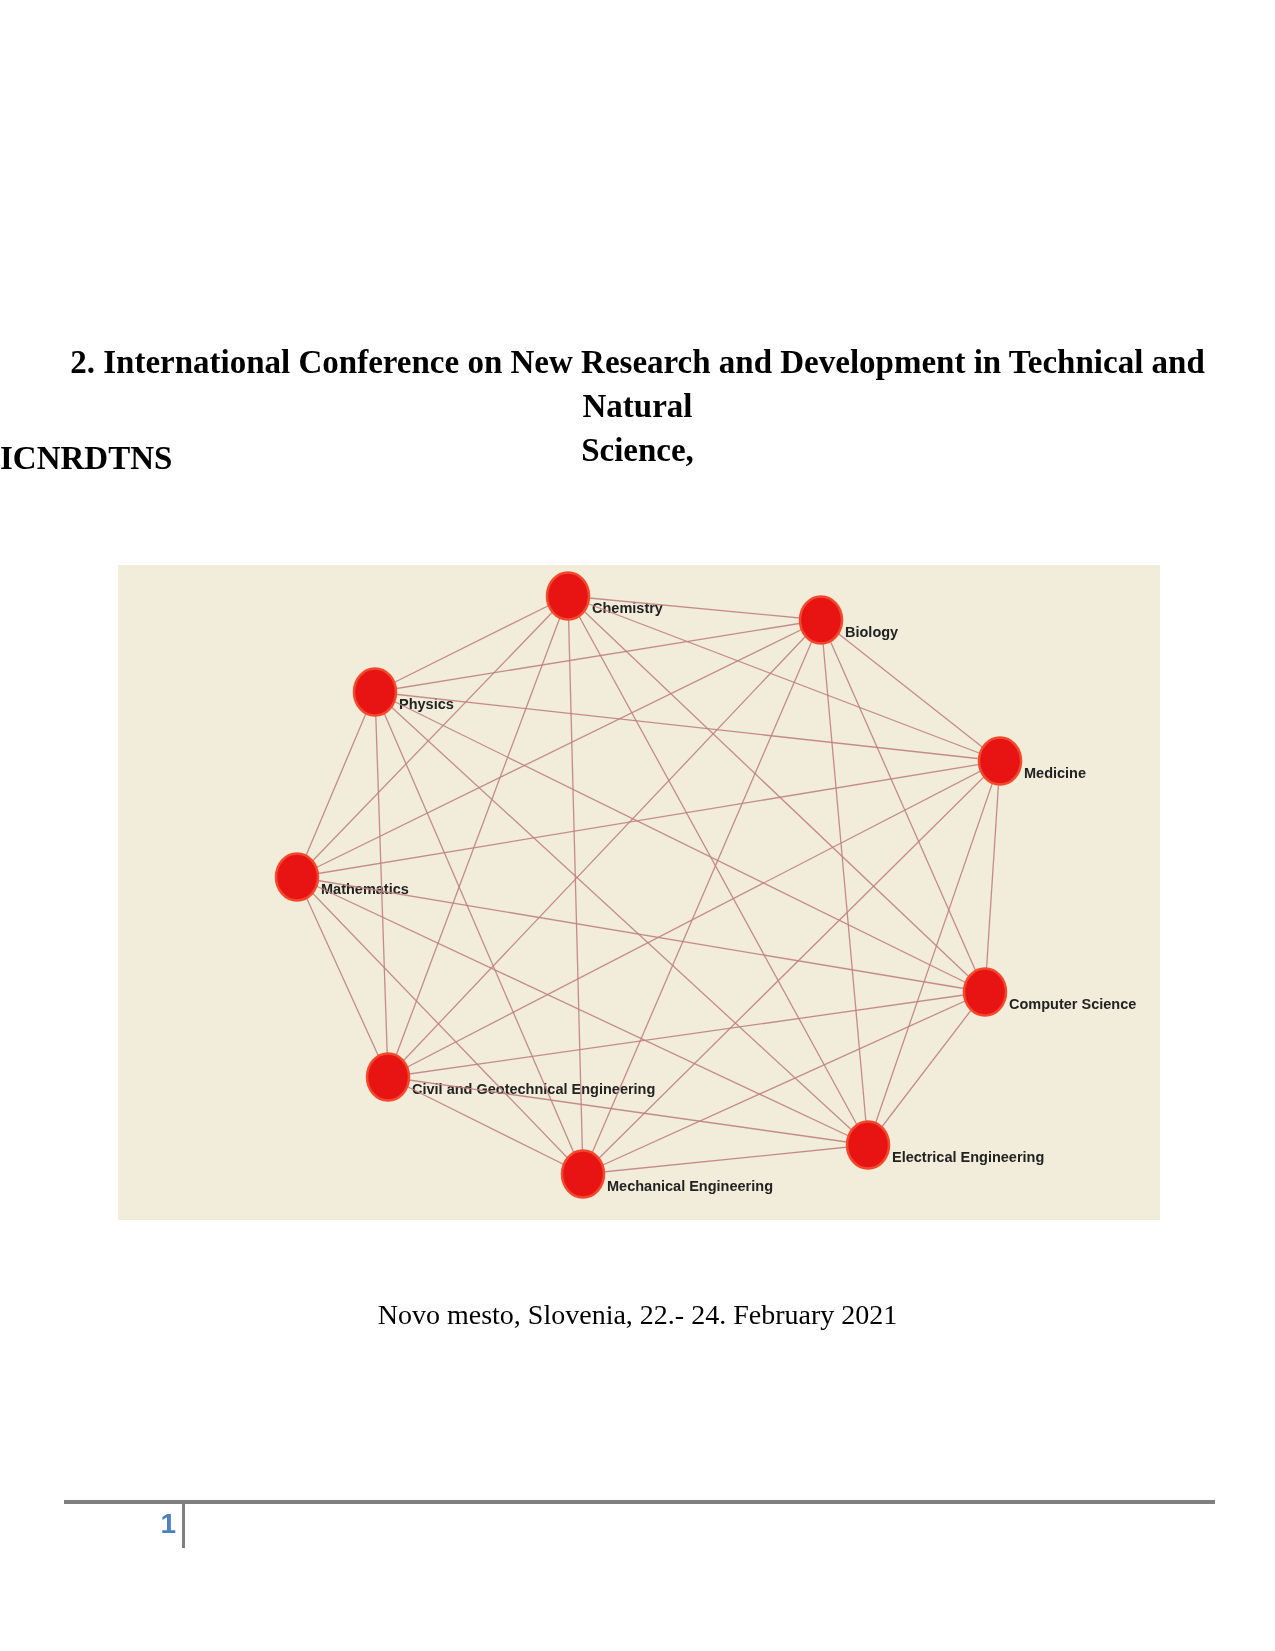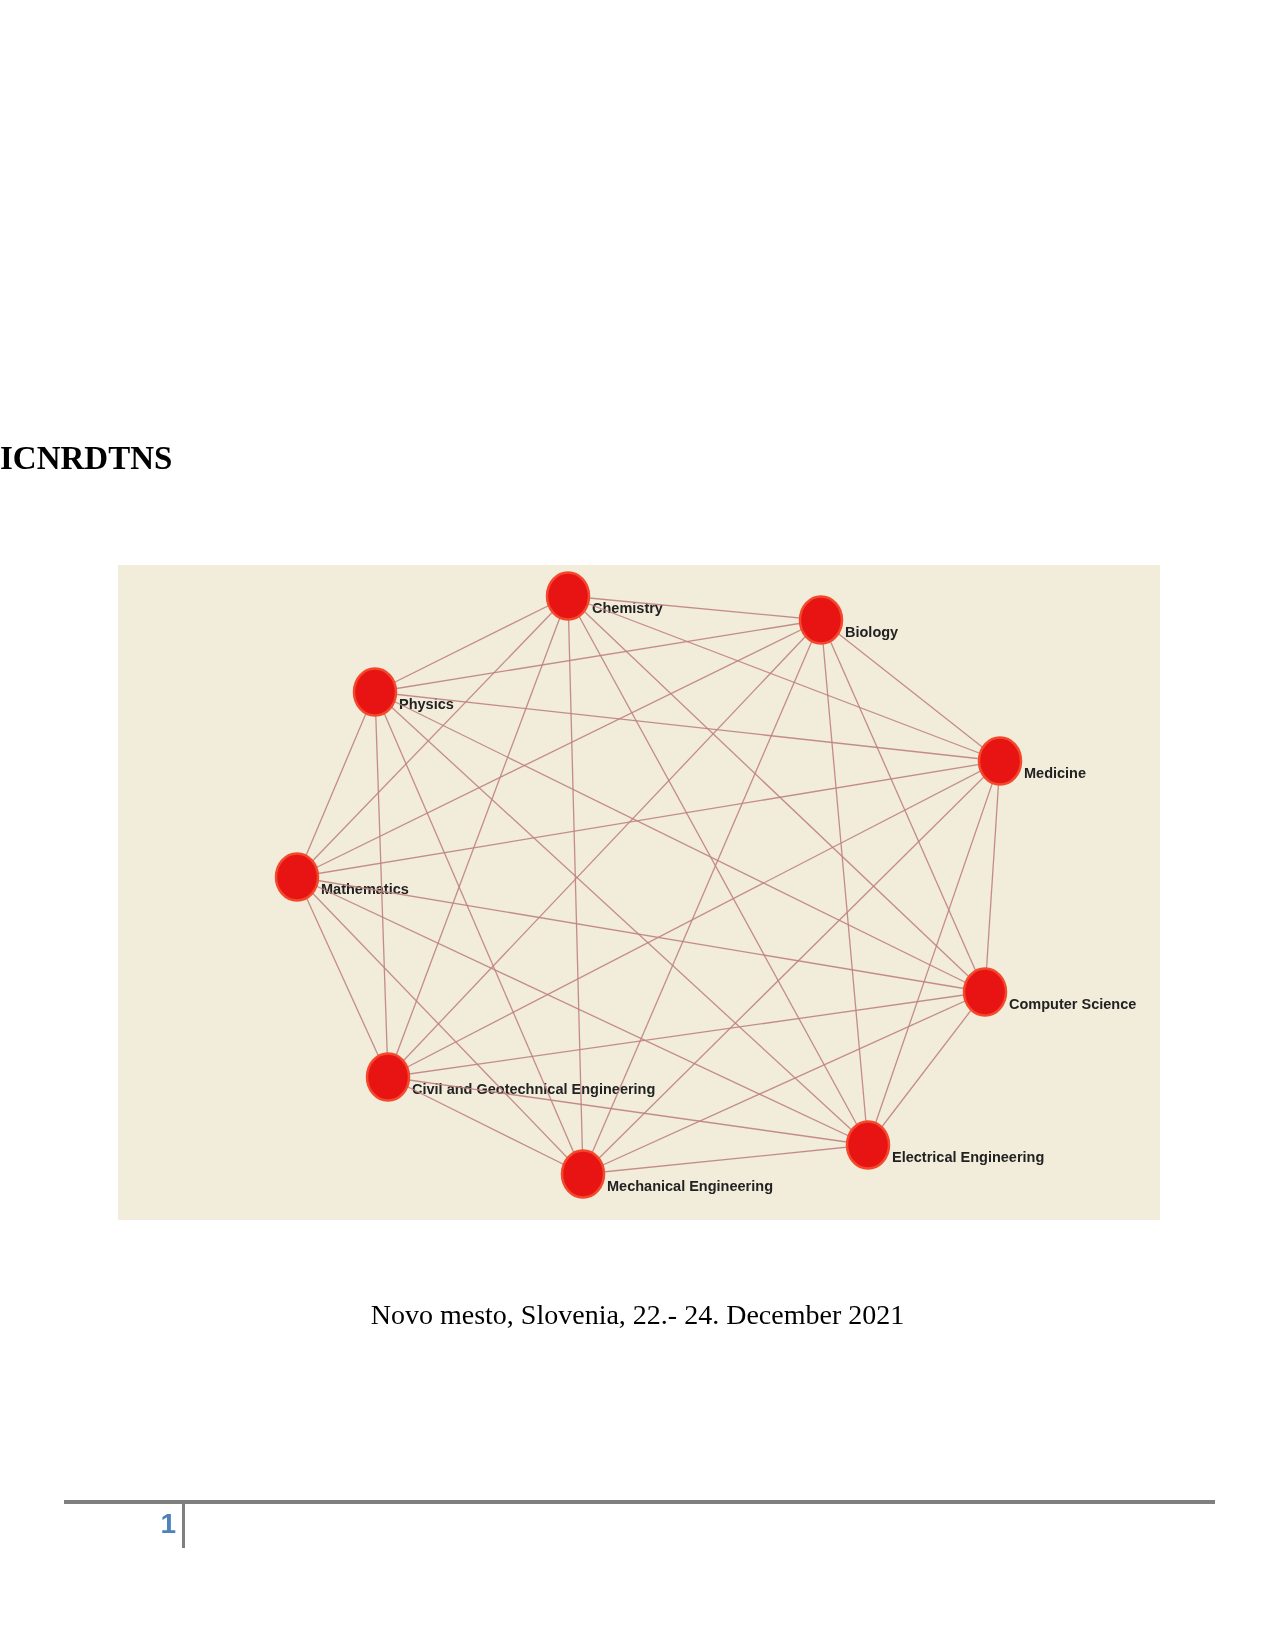--- a/index.html
+++ b/index.html
@@ -72,20 +72,24 @@
     font-family: "Liberation Sans", "DejaVu Sans", sans-serif;
     font-size: 28px;
     font-weight: bold;
   }
 </style>
 </head>
 <body>
 
 <div class="page">
 
+  <div class="title">
+    <div>2. International Conference on New Research and Development in Technical and Natural</div>
+    <div>Science,</div>
+  </div>
 
   <div class="acronym">ICNRDTNS</div>
 
   <div class="figure" style="background: rgb(242, 236, 219);">
     <svg id="graph-svg" xmlns="http://www.w3.org/2000/svg" viewBox="0 0 1042 655" preserveAspectRatio="none">
         <g>
           <text x="474" y="48" fill="#222222" font-family="&quot;Liberation Sans&quot;, &quot;DejaVu Sans&quot;, sans-serif" font-size="14.5" font-weight="bold">Chemistry</text>
           <text x="727" y="72" fill="#222222" font-family="&quot;Liberation Sans&quot;, &quot;DejaVu Sans&quot;, sans-serif" font-size="14.5" font-weight="bold">Biology</text>
           <text x="281" y="144" fill="#222222" font-family="&quot;Liberation Sans&quot;, &quot;DejaVu Sans&quot;, sans-serif" font-size="14.5" font-weight="bold">Physics</text>
           <text x="906" y="213" fill="#222222" font-family="&quot;Liberation Sans&quot;, &quot;DejaVu Sans&quot;, sans-serif" font-size="14.5" font-weight="bold">Medicine</text>
@@ -140,19 +144,19 @@
           <ellipse cx="882" cy="196" rx="21" ry="23.5" fill="#e81313" stroke="#f4482c" stroke-width="2.5"></ellipse>
           <ellipse cx="179" cy="312" rx="21" ry="23.5" fill="#e81313" stroke="#f4482c" stroke-width="2.5"></ellipse>
           <ellipse cx="867" cy="427" rx="21" ry="23.5" fill="#e81313" stroke="#f4482c" stroke-width="2.5"></ellipse>
           <ellipse cx="270" cy="512" rx="21" ry="23.5" fill="#e81313" stroke="#f4482c" stroke-width="2.5"></ellipse>
           <ellipse cx="750" cy="580" rx="21" ry="23.5" fill="#e81313" stroke="#f4482c" stroke-width="2.5"></ellipse>
           <ellipse cx="465" cy="609" rx="21" ry="23.5" fill="#e81313" stroke="#f4482c" stroke-width="2.5"></ellipse>
         </g>
       </svg>
   </div>
 
-  <div class="dateline">Novo mesto, Slovenia, 22.- 24. December 2021</div>
+  <div class="dateline">Novo mesto, Slovenia, 22.- 24. February 2021</div>
 
   <div class="footer-rule" style="background: rgb(127, 127, 127);"></div>
   <div class="footer-tick" style="background: rgb(127, 127, 127);"></div>
   <div class="footer-pagenum" style="color: rgb(79, 129, 189);">1</div>
 
 </div>
 
 </body></html>

